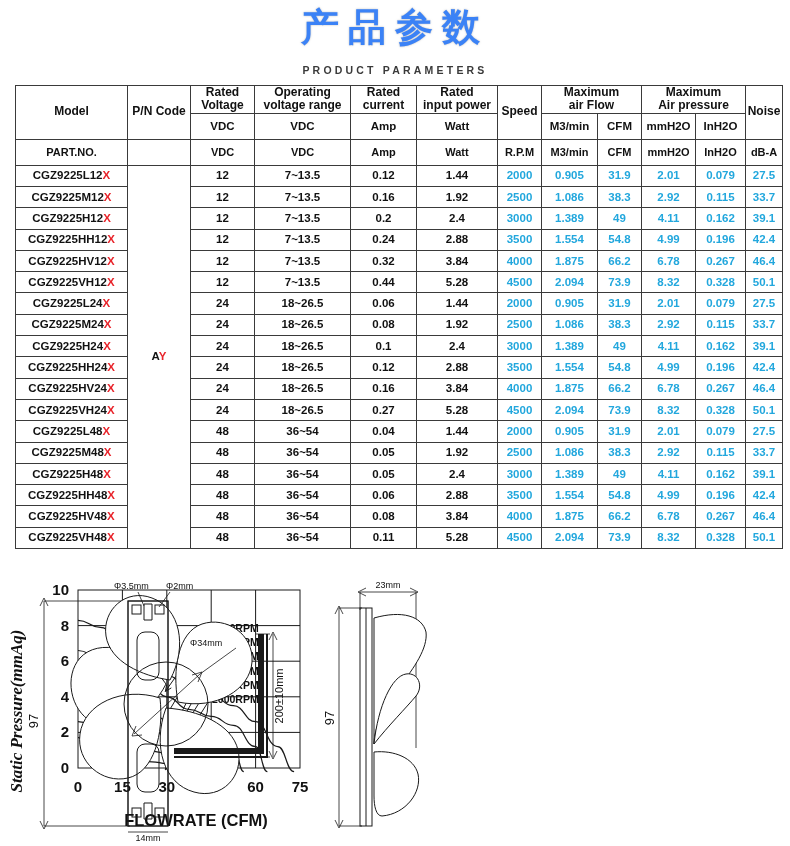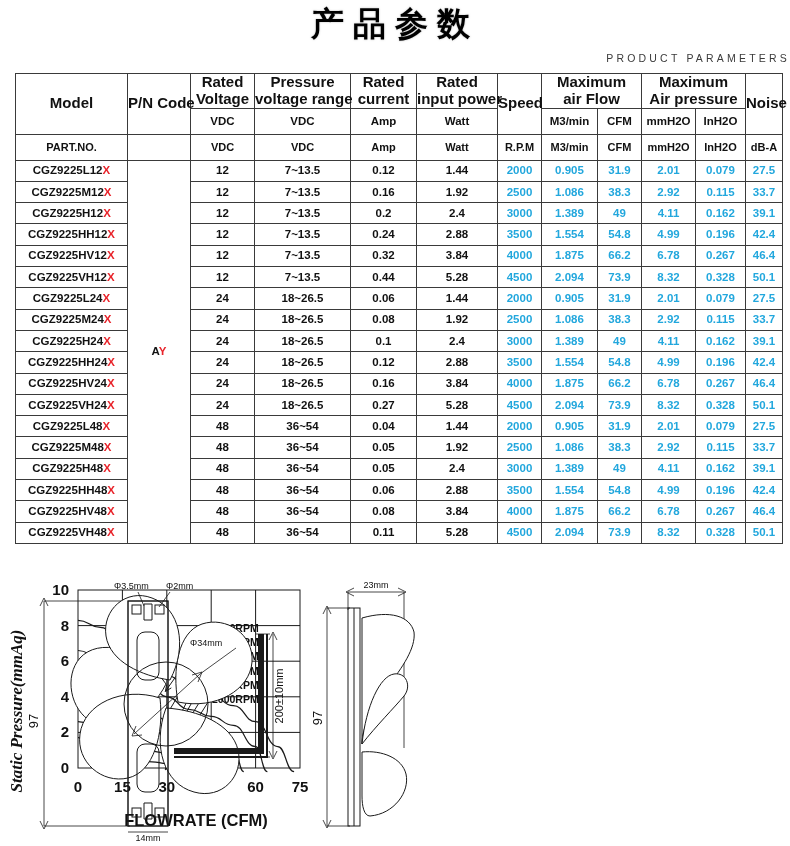--- a/index.html
+++ b/index.html
@@ -9,48 +9,48 @@
     background: #ffffff;
     font-family: "Liberation Sans", sans-serif;
     color: #111;
     overflow: hidden;
     position: relative;
   }
 
   
   #title-block { text-align:center; padding-top: 6px; }
   #title-cn {
-    font-family: Liberation Serif, serif;
-    font-size: 33px; font-weight: 700; letter-spacing: 9px;
-    color: #000000; line-height: 1.15;
+    font-family: Liberation Sans, sans-serif;
+    font-size: 38px; font-weight: 700; letter-spacing: 9px;
+    color: #3b82f6; line-height: 1.15;
     text-shadow: 0 0 2px rgba(120,120,120,.55);
   }
   #title-en {
-    font-size: 10.5px; letter-spacing: 3.2px; font-weight: 400;
-    color: #3a3a3a; margin-top: 8px; text-align: right;
+    font-size: 10.5px; letter-spacing: 3.2px; font-weight: 700;
+    color: #3a3a3a; margin-top: 14px;
   }
 
   
   #spec-table-wrap { padding: 9px 8px 0 15px; }
   table.spec {
     border-collapse: collapse;
     width: 767px;
     table-layout: fixed;
     font-size: 11px;
     font-weight: 700;
   }
   table.spec td, table.spec th {
     border: 1px solid #3a3a3a;
     text-align: center;
     vertical-align: middle;
     padding: 0;
     white-space: nowrap;
     line-height: 1.12;
   }
-  table.spec thead th { height: 28px; font-weight: 700; font-size: 15px; }
+  table.spec thead th { height: 28px; font-weight: 700; font-size: 12px; }
   table.spec thead tr.units th { height: 26px; font-size: 11.5px; }
   table.spec tbody td { height: 21.3px; font-size: 11.5px; }
 
   .num-cyan { color:#22a7dd; }
   .red { color:#e8232a; }
   .pn-a { color:#111; }
   .pn-y { color:#e8232a; }
   td.pn-cell { font-size: 12px; }
 
   th.h2line { font-size:11.5px; }
@@ -58,21 +58,21 @@
 
   
   #bottom {
     position: absolute;
     left: 0; top: 576px;
     width: 790px; height: 270px;
   }
   .dwg { position:absolute; }
 
   #dwg-front { left: 18px; top: 0px; width: 305px; height: 266px; }
-  #dwg-side  { left: 310px; top: 0px; width: 135px; height: 266px; }
+  #dwg-side  { left: 322px; top: 0px; width: 135px; height: 266px; }
   #perf-chart{ left: 452px; top: 0px; width: 336px; height: 268px; }
 
   svg { display:block; overflow: visible; }
   .ln   { fill:none; stroke:#1a1a1a; stroke-width:1; }
   .ln-t { fill:none; stroke:#1a1a1a; stroke-width:.8; }
   .blade{ fill:#ffffff; stroke:#1a1a1a; stroke-width:1; }
   .dimtxt {
     font-family:"Liberation Sans", sans-serif;
     font-size:9px; fill:#111; font-weight:500;
   }
@@ -122,21 +122,21 @@
   </colgroup>
   <thead>
     <tr>
       <th rowspan="2">Model</th>
       <th rowspan="2">P/N Code</th>
       <th class="h2line">
         <div>Rated</div>
         <div>Voltage</div>
       </th>
       <th class="h2line">
-        <div>Pressure</div>
+        <div>Operating</div>
         <div>voltage range</div>
       </th>
       <th class="h2line">
         <div>Rated</div>
         <div>current</div>
       </th>
       <th class="h2line">
         <div>Rated</div>
         <div>input power</div>
       </th>

